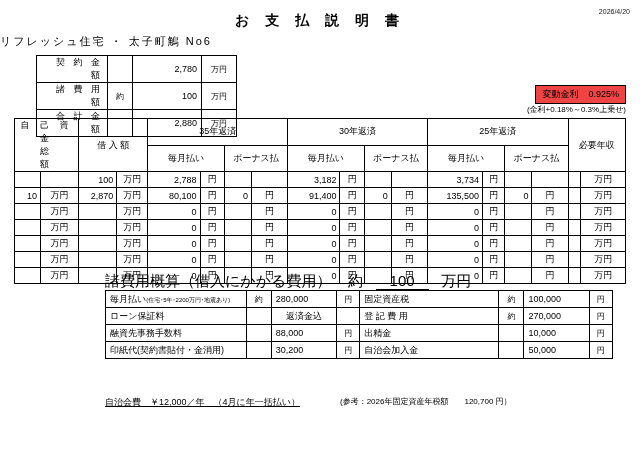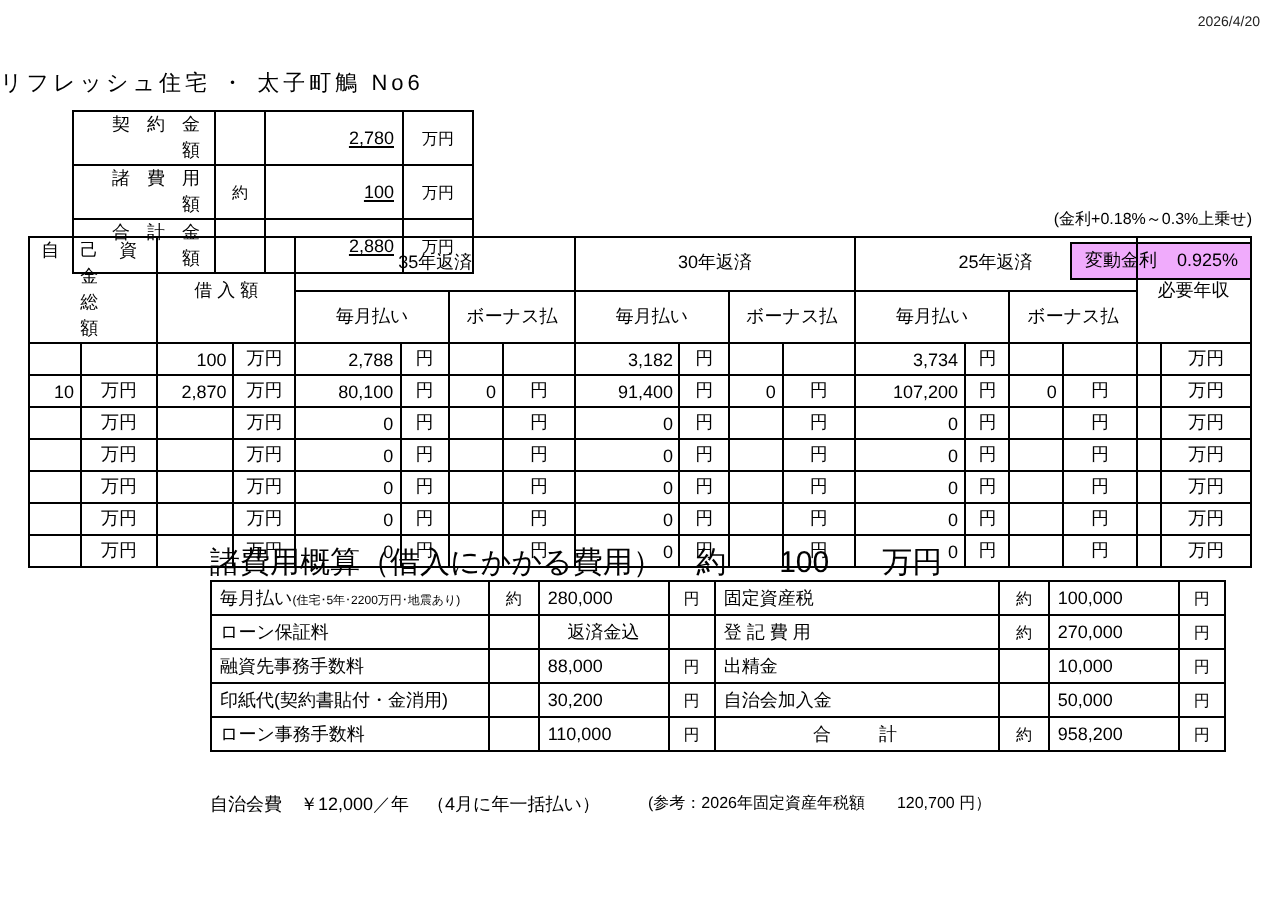--- a/index.html
+++ b/index.html
@@ -28,28 +28,28 @@
 
   
   .summary{
     position:absolute;left:36px;top:55px;border-collapse:collapse;
   }
   .summary td{
     border:1px solid #000;height:14px;font-size:9px;padding:0 4px;
   }
   .summary .lbl{width:62px;letter-spacing:3px;text-align:right;}
   .summary .approx{width:16px;text-align:center;font-size:8px;}
-  .summary .amt{width:60px;text-align:right;text-decoration:underline;}
+  .summary .amt{width:60px;text-align:right;}
   .summary .unit{width:26px;text-align:center;font-size:8px;}
 
   
   .ratebox{
     position:absolute;right:14px;top:85px;
-    border:1px solid #000;background:#f0abfc;
-    font-size:9px;padding:2px 6px;white-space:nowrap;margin-top:36px;
+    border:1px solid #000;background:#ef4444;
+    font-size:9px;padding:2px 6px;white-space:nowrap;
   }
   .ratenote{
     position:absolute;right:14px;top:104px;font-size:8px;white-space:nowrap;
   }
 
   
   .main{
     position:absolute;left:14px;top:118px;border-collapse:collapse;
     width:612px;
   }
@@ -78,32 +78,33 @@
   .fees .lbl{width:160px;}
   .fees .lbl small{font-size:6px;}
   .fees .ap{width:18px;text-align:center;font-size:8px;}
   .fees .amt{width:62px;}
   .fees .un{width:16px;text-align:center;font-size:8px;}
   .feehead{
     position:absolute;left:105px;top:272px;font-size:15px;white-space:nowrap;
   }
   .feehead .uline{border-bottom:1px solid #000;padding:0 14px;}
   .footnote{
-    position:absolute;left:105px;top:396px;font-size:9px;white-space:nowrap;
+    position:absolute;left:105px;top:396px;font-size:9px;white-space:nowrap;text-decoration:underline;
   }
   .footnote2{
-    position:absolute;left:324px;top:396px;font-size:8px;white-space:nowrap;
+    position:absolute;left:340px;top:396px;font-size:8px;white-space:nowrap;
   }
 </style>
 </head>
 <body>
 
 <div class="page">
 
   <div class="date">2026/4/20</div>
+  <div class="title">お 支 払 説 明 書</div>
   <div class="subtitle">リフレッシュ住宅 ・ 太子町鵤 No6</div>
 
   <table class="summary">
     <tbody>
         <tr>
       <td class="lbl">契 約 金 額</td>
       <td class="approx"></td>
       <td class="amt">2,780</td>
       <td class="unit">万円</td>
     </tr>
@@ -178,21 +179,21 @@
       <td class="r">2,870</td>
       <td class="c u">万円</td>
       <td class="r">80,100</td>
       <td class="c u">円</td>
       <td class="r">0</td>
       <td class="c u">円</td>
       <td class="r">91,400</td>
       <td class="c u">円</td>
       <td class="r">0</td>
       <td class="c u">円</td>
-      <td class="r">107,200</td>
+      <td class="r">135,500</td>
       <td class="c u">円</td>
       <td class="r">0</td>
       <td class="c u">円</td>
       <td class="r"></td>
       <td class="c u">万円</td>
     </tr>
 
     <tr>
       <td class="r"></td>
       <td class="c u">万円</td>
@@ -347,29 +348,19 @@
     <tr>
       <td class="lbl">印紙代(契約書貼付・金消用)</td>
       <td class="ap"></td>
       <td class="amt">30,200</td>
       <td class="un">円</td>
       <td class="lbl">自治会加入金</td>
       <td class="ap"></td>
       <td class="amt">50,000</td>
       <td class="un">円</td>
     </tr>
-    <tr>
-      <td class="lbl">ローン事務手数料</td>
-      <td class="ap"></td>
-      <td class="amt">110,000</td>
-      <td class="un">円</td>
-      <td class="lbl" style="text-align:center;letter-spacing:2px">合　　計</td>
-      <td class="ap">約</td>
-      <td class="amt">958,200</td>
-      <td class="un">円</td>
-    </tr>
   </tbody>
     </table>
 
   <div class="footnote">自治会費　￥12,000／年　（4月に年一括払い）</div>
   <div class="footnote2">(参考：2026年固定資産年税額　　120,700 円）</div>
 
 </div>
 
 </body></html>

